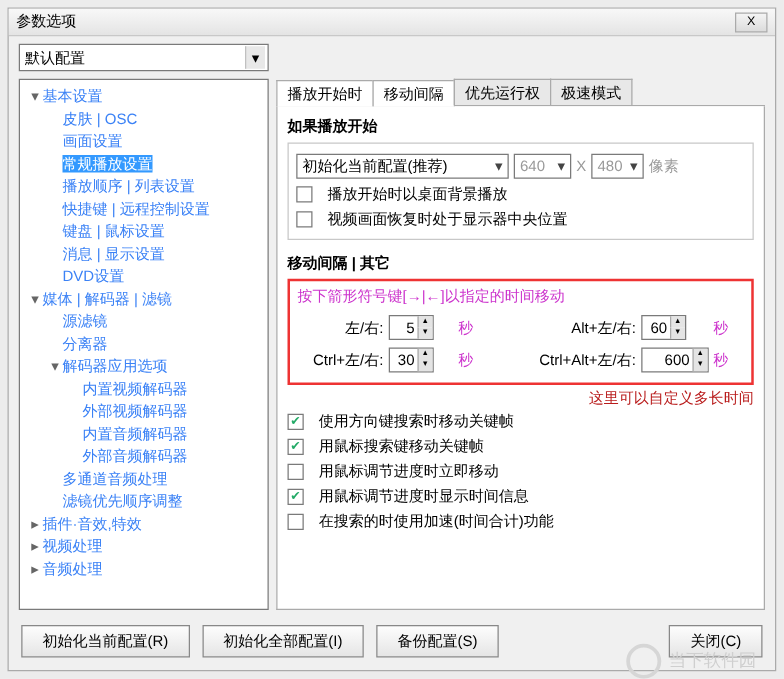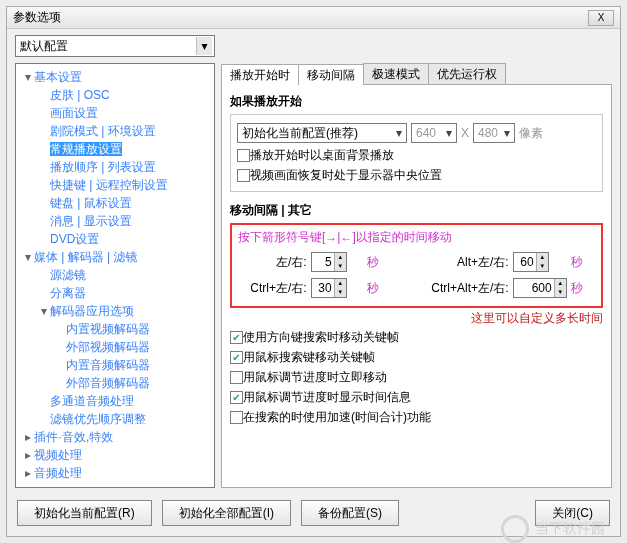--- a/index.html
+++ b/index.html
@@ -24,21 +24,21 @@
     .tab.active { background: #fff; }
     .tab-content { flex: 1; background: #fff; border: 1px solid #aaa; border-top: none; padding: 6px 8px; overflow: auto; font-size: 12px; }
     .group-title { font-weight: bold; margin: 2px 0 4px; }
     .group { border: 1px solid #c8c8c8; padding: 6px; margin-bottom: 10px; }
     .row { display: flex; align-items: center; gap: 4px; height: 24px; }
     .dd { height: 20px; border: 1px solid #7a7a7a; background: #fff; padding: 0 14px 0 4px; position: relative; display: inline-flex; align-items: center; }
     .dd .ar { position: absolute; right: 1px; width: 12px; text-align: center; color: #444; }
     .num { width: 36px; height: 20px; border: 1px solid #7a7a7a; text-align: right; padding: 0 14px 0 2px; position: relative; display: inline-flex; align-items: center; justify-content: flex-end; }
     .num .spin { position: absolute; right: 0; top: 0; bottom: 0; width: 12px; display: flex; flex-direction: column; }
     .num .spin span { flex:1; background: #e4e4e4; border-left: 1px solid #aaa; font-size: 7px; text-align: center; line-height: 8px; }
-    .chk-row { display: flex; align-items: center; height: 20px; gap: 0; }
+    .chk-row { display: flex; align-items: center; height: 20px; gap: 12px; }
     .chk { width: 13px; height: 13px; border: 1px solid #7a7a7a; background: #fff; display: inline-flex; align-items: center; justify-content: center; font-size: 10px; color: #2a6; }
     .chk.checked::before { content: "✔"; }
     .redbox { border: 2px solid #e33; padding: 4px 6px 8px; }
     .purple { color: #c3c; }
     .sec { color: #c3c; margin-left: 2px; }
     .grid-move { display: grid; grid-template-columns: auto 50px auto 20px auto 52px auto; column-gap: 4px; row-gap: 6px; align-items: center; font-size: 12px; }
     .grid-move .lbl { text-align: right; white-space: nowrap; }
     .red-note { color: #b91c1c; text-align: right; margin-top: 2px; font-size: 12px; }
     .bottom-buttons { display: flex; gap: 10px; padding: 6px 10px 10px; align-items: center; }
     .btn { height: 26px; padding: 0 16px; border: 1px solid #888; background: linear-gradient(#fdfdfd,#e5e5e5); font-size: 12px; cursor: pointer; display: inline-flex; align-items: center; }
@@ -65,21 +65,20 @@
       <span>默认配置</span>
       <span class="arrow">▾</span>
     </div>
   </div>
 
   <div class="main-area">
     <div class="tree-panel" id="tree">
         <div class="tree-item" style="padding-left: 4px;"><span class="exp">▾</span><span class="node">基本设置</span></div>
         <div class="tree-item" style="padding-left: 20px;"><span class="exp"></span><span class="node">皮肤 | OSC</span></div>
         <div class="tree-item" style="padding-left: 20px;"><span class="exp"></span><span class="node">画面设置</span></div>
-        <div class="tree-item" style="padding-left: 20px;"><span class="exp"></span><span class="node">剧院模式 | 环境设置</span></div>
         <div class="tree-item" style="padding-left: 20px;"><span class="exp"></span><span class="node sel">常规播放设置</span></div>
         <div class="tree-item" style="padding-left: 20px;"><span class="exp"></span><span class="node">播放顺序 | 列表设置</span></div>
         <div class="tree-item" style="padding-left: 20px;"><span class="exp"></span><span class="node">快捷键 | 远程控制设置</span></div>
         <div class="tree-item" style="padding-left: 20px;"><span class="exp"></span><span class="node">键盘 | 鼠标设置</span></div>
         <div class="tree-item" style="padding-left: 20px;"><span class="exp"></span><span class="node">消息 | 显示设置</span></div>
         <div class="tree-item" style="padding-left: 20px;"><span class="exp"></span><span class="node">DVD设置</span></div>
         <div class="tree-item" style="padding-left: 4px;"><span class="exp">▾</span><span class="node">媒体 | 解码器 | 滤镜</span></div>
         <div class="tree-item" style="padding-left: 20px;"><span class="exp"></span><span class="node">源滤镜</span></div>
         <div class="tree-item" style="padding-left: 20px;"><span class="exp"></span><span class="node">分离器</span></div>
         <div class="tree-item" style="padding-left: 20px;"><span class="exp">▾</span><span class="node">解码器应用选项</span></div>
@@ -91,22 +90,22 @@
         <div class="tree-item" style="padding-left: 20px;"><span class="exp"></span><span class="node">滤镜优先顺序调整</span></div>
         <div class="tree-item" style="padding-left: 4px;"><span class="exp">▸</span><span class="node">插件·音效,特效</span></div>
         <div class="tree-item" style="padding-left: 4px;"><span class="exp">▸</span><span class="node">视频处理</span></div>
         <div class="tree-item" style="padding-left: 4px;"><span class="exp">▸</span><span class="node">音频处理</span></div>
       </div>
 
     <div class="right-panel">
       <div class="tabs" id="tabs">
           <div class="tab active">播放开始时</div>
           <div class="tab active">移动间隔</div>
+          <div class="tab inactive">优先运行权</div>
           <div class="tab inactive">极速模式</div>
-          <div class="tab inactive">优先运行权</div>
         </div>
       <div class="tab-content">
 
         <div class="group-title">如果播放开始</div>
         <div class="group">
           <div class="row">
             <div class="dd" style="width:170px">
               <span>初始化当前配置(推荐)</span>
                 <span class="ar">▾</span>
             </div>

